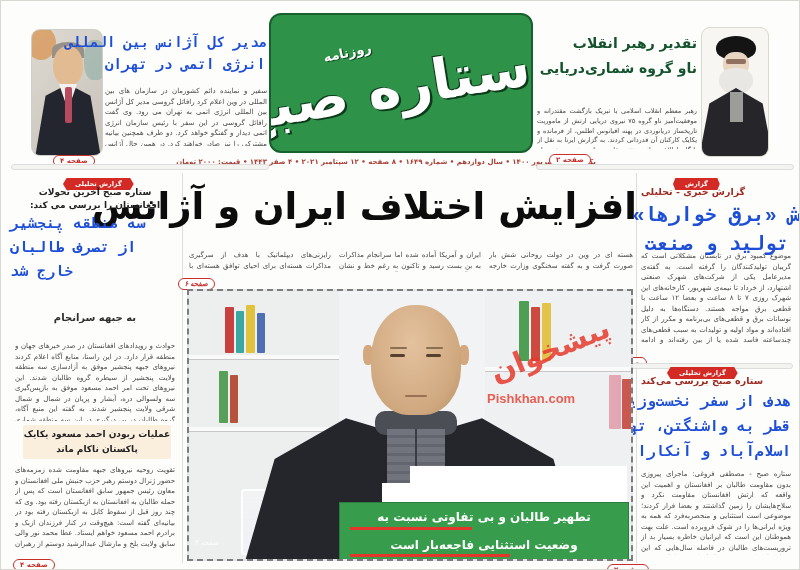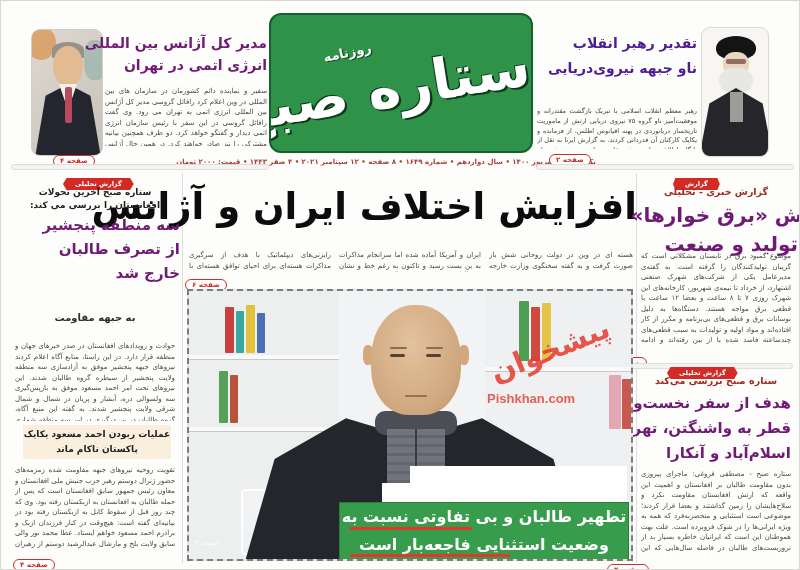--- a/index.html
+++ b/index.html
@@ -27,22 +27,22 @@
          color:#c9302c; border:1px solid #c9302c; border-radius:6px; background:#fff;
          font-weight:bold; white-space:nowrap; }
   .ribbon { background:#d42a26; color:#fff; font-size:6.5px; font-weight:bold;
             line-height:12px; height:12px; text-align:center; white-space:nowrap;
             clip-path:polygon(5% 0,95% 0,100% 50%,95% 100%,5% 100%,0 50%);
             padding:0 12px; }
   .rule { background:#f3f3ef; border:1px solid #ddd; border-radius:3px; height:6px; }
   .vrule { border-left:1px solid #ddd; width:0; }
   .body-txt { font-size:7px; line-height:1.5; text-align:justify; color:#474747; overflow:hidden; }
   .kicker-dark { font-weight:bold; color:#222; text-align:center; }
-  .kicker-red  { font-weight:bold; color:#9c2b23; text-align:center; }
-  .hl { font-weight:bold; color:#701a75; text-align:right; white-space:nowrap; }
+  .kicker-red  { font-weight:bold; color:#9c2b23; text-align:left; }
+  .hl { font-weight:bold; color:#1d4ed8; text-align:left; white-space:nowrap;font-family:Liberation Mono, monospace; }
 
   
   .grossi-photo { left:30px; top:28px; width:72px; height:127px; border-radius:9px;
                   background:linear-gradient(135deg,#ddd8d0,#c6c1b9); overflow:hidden;
                   border:1px solid #cfcfc8; }
   .g-blob1 { position:absolute; left:-6px; top:-4px; width:30px; height:34px;
              background:#d98a3f; border-radius:50%; opacity:.65; }
   .g-blob2 { position:absolute; right:-4px; top:10px; width:22px; height:40px;
              background:#7fa8a0; border-radius:40%; opacity:.5; }
   .g-hair { position:absolute; left:20px; top:12px; width:32px; height:16px;
@@ -67,35 +67,35 @@
   .kh-face { position:absolute; left:21px; top:24px; width:26px; height:24px;
              background:#e9d6c2; border-radius:45%; }
   .kh-glass { position:absolute; left:24px; top:31px; width:20px; height:5px;
               background:#6a4638; border-radius:2px; opacity:.7; }
   .kh-beard { position:absolute; left:17px; top:40px; width:34px; height:26px;
               background:#e9e7e3; border-radius:45% 45% 50% 50%; }
   .kh-robe { position:absolute; left:-3px; top:60px; width:74px; height:70px; background:#26262a;
              clip-path:polygon(0 100%,14% 22%,50% 0,86% 22%,100% 100%); }
   .kh-inner { position:absolute; left:28px; top:64px; width:13px; height:30px; background:#9c9c98; }
   .kh-head { left:550px; top:30px; width:146px; font-size:14px; line-height:1.75;
-             color:#4c1d95; text-align:right; font-weight:bold; white-space:nowrap; }
+             color:#14532d; text-align:right; font-weight:bold; white-space:nowrap; }
   .kh-body { left:536px; top:106px; width:160px; height:42px; font-size:6.5px; }
   .kh-ref { left:548px; top:146px; }
 
   .rule-left  { left:10px;  top:163px; width:258px; }
   .rule-right { left:535px; top:163px; width:258px; }
 
   
   .lead-head { left:168px; top:184px; width:468px; font-size:37px; font-weight:900;
                color:#0c0c0c; text-align:center; white-space:nowrap; letter-spacing:-1px; }
   .mcol { top:249px; height:22px; }
   .mcol1 { left:488px; width:144px; }
   .mcol2 { left:338px; width:142px; }
   .mcol3 { left:188px; width:142px; }
-  .lead-ref { left:184px; top:271px; }
+  .lead-ref { left:177px; top:271px;font-family:Liberation Serif, serif; }
 
   
   .pj-ribbon { left:62px; top:170px; }
   .pj-kicker { left:14px; top:185px; width:160px; font-size:9px; line-height:1.45; }
   .pj-head { left:9px; top:212px; width:170px; font-size:15px; line-height:1.6; }
   .pj-sub { left:14px; top:309px; width:160px; font-size:10px; line-height:1.5;
             font-weight:bold; color:#2e2e2e; text-align:center; }
   .pj-body1 { left:14px; top:340px; width:160px; height:80px; }
   .pj-box { left:22px; top:424px; width:148px; height:34px; background:#faeedd;
             text-align:center; font-size:9px; font-weight:bold; color:#222;
@@ -149,21 +149,21 @@
   .zipper { position:absolute; left:226px; top:138px; width:2px; height:134px; background:#3a3c42; }
   .wm-fa { position:absolute; left:298px; top:42px; color:#e63a2e; font-size:29px; font-weight:bold;
            transform:rotate(-22deg); opacity:.85; white-space:nowrap; }
   .wm-en { position:absolute; left:298px; top:100px; color:#e63a2e; font-size:13px;
            font-weight:bold; opacity:.8; font-family:"Liberation Sans",sans-serif; }
   .cap { position:absolute; right:4px; background:#fff; padding:18px 7px; font-size:10.5px;
          font-weight:bold; color:#1b1b1b; white-space:nowrap;font-family:Liberation Serif, serif; }
   .cap1 { top:175px; } .cap2 { top:192px; }
   .greenbox { position:absolute; right:2px; top:211px; width:290px; height:58px;
               background:#379c4c; border:1px solid #2c7d3d; }
-  .gline { position:relative; color:#fff; font-weight:800; font-size:16px; line-height:28px;
+  .gline { position:relative; color:#fff; font-weight:800; font-size:12px; line-height:28px;
            text-align:center; white-space:nowrap; }
   .uline { position:absolute; height:3px; background:#e4362b; }
   .u1 { left:10px; top:24px; width:122px; }
   .u2 { left:10px; top:51px; width:160px; }
   .photo-ref { position:absolute; left:6px; bottom:12px; color:#fff; font-size:7px; opacity:.9; }
 </style>
 </head>
 <body>
 
 <div class="page">
@@ -193,21 +193,21 @@
   <div class="abs kh-photo">
     <div class="kh-turban"></div>
     <div class="kh-face"></div>
     <div class="kh-glass"></div>
     <div class="kh-beard"></div>
     <div class="kh-robe"></div>
     <div class="kh-inner"></div>
   </div>
   <div class="abs kh-head">
     <div>تقدیر رهبر انقلاب</div>
-    <div>ناو جبهه نیروی‌دریایی</div>
+    <div>ناو گروه شماری‌دریایی</div>
   </div>
   <div class="abs kh-body body-txt">رهبر معظم انقلاب اسلامی با تبریک بازگشت مقتدرانه و موفقیت‌آمیز ناو گروه ۷۵ نیروی دریایی ارتش از ماموریت تاریخساز دریانوردی در پهنه اقیانوس اطلس، از فرمانده و یکایک کارکنان آن قدردانی کردند. به گزارش ایرنا به نقل از پایگاه اطلاع رسانی دفتر مقام معظم رهبری، متن پیام حضرت آیت‌الله خامنه‌ای فرمانده معظم کل قوا که به امیر سرلشکر موسوی فرمانده کل ارتش جمهوری اسلامی ایران ابلاغ شد.</div>
   <div class="abs kh-ref"><span class="ref">صفحه ۲</span></div>
 
   <div class="abs rule rule-left"></div>
   <div class="abs rule rule-right"></div>
   <div class="abs vrule vrule-l"></div>
   <div class="abs vrule vrule-r"></div>
 
   <div class="abs lead-head">افزایش اختلاف ایران و آژانس</div>
@@ -220,21 +220,21 @@
   <div class="abs pj-kicker kicker-dark">
     <div>ستاره صبح آخرین تحولات</div>
     <div>افغانستان را بررسی می کند:</div>
   </div>
   <div class="abs pj-head hl">
     <div>سه منطقه پنجشیر</div>
     <div>از تصرف طالبان</div>
     <div>خارج شد</div>
   </div>
   <div class="abs pj-sub">
-    <div>به جبهه مقاومت</div>
+    <div>به جبهه سرانجام</div>
   </div>
   <div class="abs pj-body1 body-txt">حوادث و رویدادهای افغانستان در صدر خبرهای جهان و منطقه قرار دارد. در این راستا، منابع آگاه اعلام کردند نیروهای جبهه پنجشیر موفق به آزادسازی سه منطقه ولایت پنجشیر از سیطره گروه طالبان شدند. این نیروهای تحت امر احمد مسعود موفق به بازپس‌گیری سه ولسوالی دره، آبشار و پریان در شمال و شمال شرقی ولایت پنجشیر شدند. به گفته این منبع آگاه، گروه طالبان در پی درگیری در این سه منطقه شماری از نیروهای خود را از دست داد و مجبور به عقب‌نشینی شد. با این حال آنچه باعث</div>
   <div class="abs pj-box">
     <div>عملیات ربودن احمد مسعود یکایک</div>
     <div>پاکستان ناکام ماند</div>
   </div>
   <div class="abs pj-body2 body-txt">تقویت روحیه نیروهای جبهه مقاومت شده زمزمه‌های حضور ژنرال دوستم رهبر حزب جنبش ملی افغانستان و معاون رئیس جمهور سابق افغانستان است که پس از حمله طالبان به افغانستان به ازبکستان رفته بود. وی که چند روز قبل از سقوط کابل به ازبکستان رفته بود در بیانیه‌ای گفته است: هیچ‌وقت در کنار فرزندان ازبک و برادرم احمد مسعود خواهم ایستاد. عطا محمد نور والی سابق ولایت بلخ و مارشال عبدالرشید دوستم از رهبران ازبک تبار نیروهای منطقه‌ای در نبرد با شوروی سابق دخیل بوده و جزو سرسخت‌ترین دشمنان طالبان محسوب می‌شوند.</div>
   <div class="abs pj-ref"><span class="ref">صفحه ۴</span></div>
 
   <div class="abs pw-ribbon"><span class="ribbon" style="display:inline-block">گزارش</span></div>

